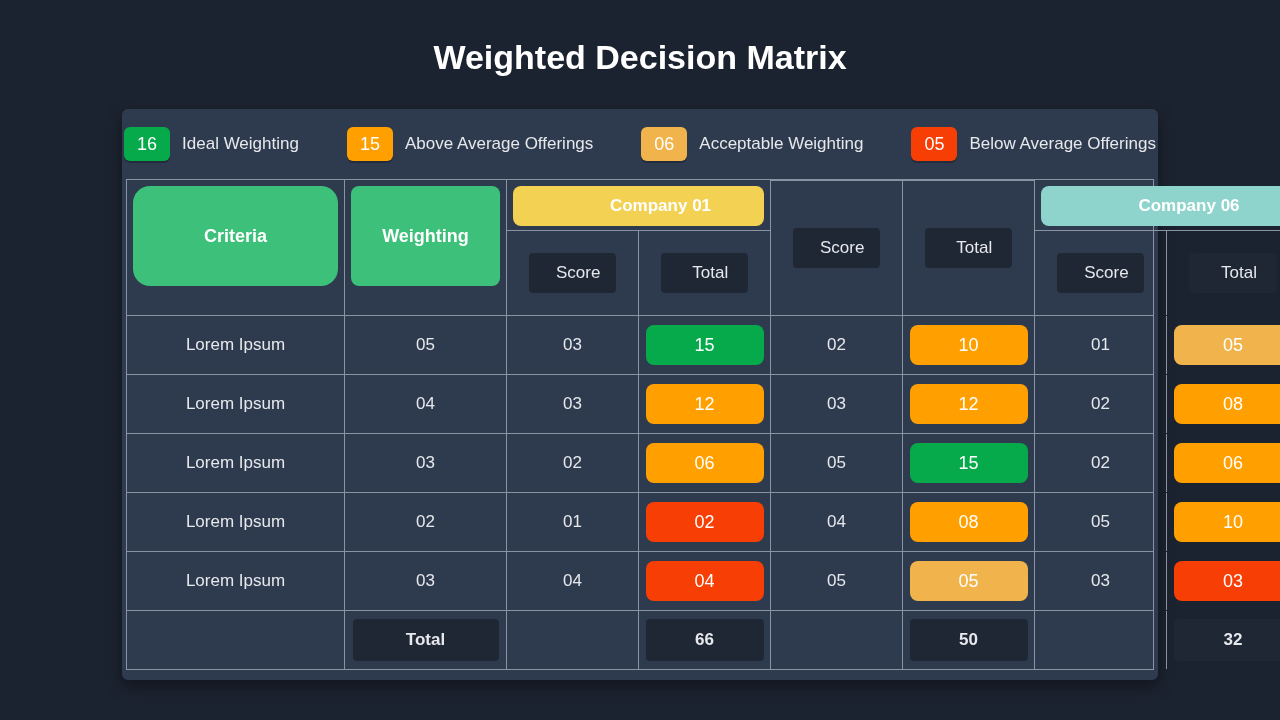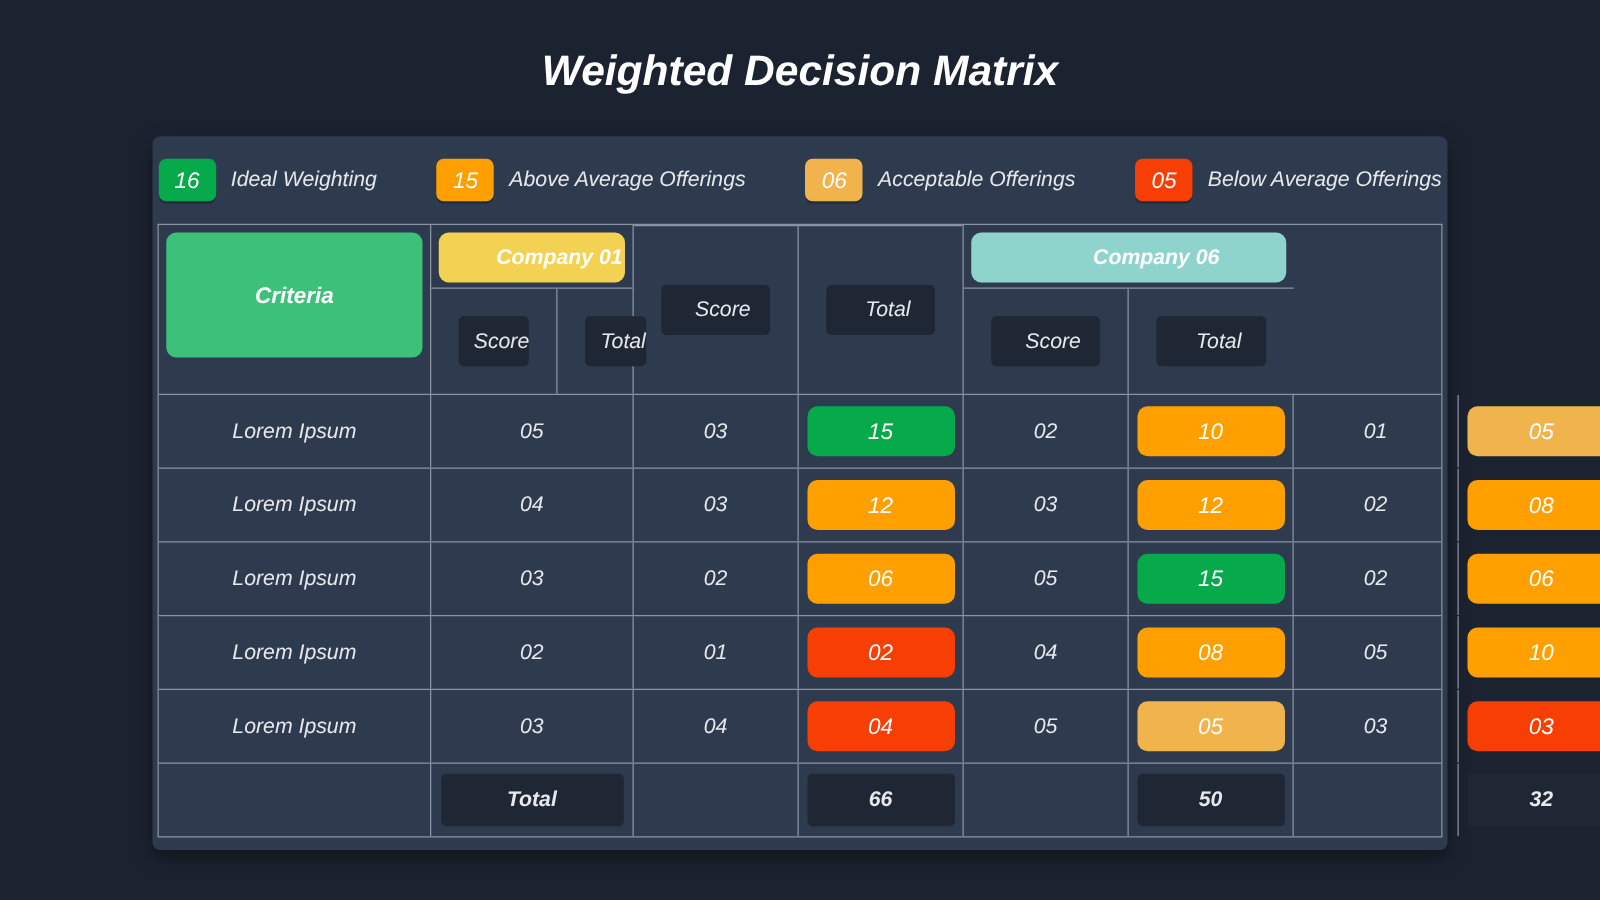--- a/index.html
+++ b/index.html
@@ -10,21 +10,20 @@
     font-family: Arial, Helvetica, sans-serif;
     color: #e6e8ec;
     overflow: hidden;
   }
   .page {
     width: 100%;
     height: 100%;
     display: flex;
     flex-direction: column;
     align-items: center;
-    font-style: italic;
   }
   h1.title {
     font-size: 34px;
     font-weight: 700;
     color: #fff;
     margin-top: 38px;
   }
 
   .card {
     margin-top: 32px;
@@ -63,21 +62,21 @@
     grid-template-columns: 218px 162px repeat(3, 264px);
   }
   .hdr .crit-box, .hdr .weight-box {
     margin: 6px;
     border-radius: 8px;
     display: flex; align-items: center; justify-content: center;
     font-weight: 700; font-size: 18px;
     color: #fff;
   }
   .hdr .crit-cell, .hdr .weight-cell { border-right: 1px solid #8a93a3; }
-  .hdr .crit-box  { background: #3cc07a; height: 100px; }
+  .hdr .crit-box  { background: #3cc07a; height: 100px; border-radius: 17px; }
   .hdr .weight-box{ background: #3cc07a; height: 100px; }
 
   .company-col { display: flex; flex-direction: column; border-right: 1px solid #8a93a3; }
   .company-col:last-child { border-right: none; }
   .company-pill {
     margin: 6px 6px 4px;
     height: 40px;
     border-radius: 8px;
     display: flex; align-items: center; justify-content: center;
     font-weight: 700; font-size: 17px; color: #fff; padding-left: 44px;
@@ -161,33 +160,36 @@
         <div class="legend-item">
           <div class="swatch" style="background: rgb(6, 170, 75);">16</div>
           <span class="lbl">Ideal Weighting</span>
         </div>
         <div class="legend-item">
           <div class="swatch" style="background: rgb(255, 160, 0);">15</div>
           <span class="lbl">Above Average Offerings</span>
         </div>
         <div class="legend-item">
           <div class="swatch" style="background: rgb(241, 180, 76);">06</div>
-          <span class="lbl">Acceptable Offerings</span>
+          <span class="lbl">Acceptable Weighting</span>
         </div>
         <div class="legend-item">
           <div class="swatch" style="background: rgb(247, 62, 5);">05</div>
           <span class="lbl">Below Average Offerings</span>
         </div>
       </div>
 
     <div class="grid">
 
       <div class="hdr">
         <div class="crit-cell">
           <div class="crit-box">Criteria</div>
+        </div>
+        <div class="weight-cell">
+          <div class="weight-box">Weighting</div>
         </div>
         <div class="company-col" id="cc0">
             <div class="company-pill" style="background: rgb(243, 209, 83);">Company 01</div>
             <div class="company-sub">
               <div class="sub">
                 <div class="sub-chip">Score</div>
               </div>
               <div class="sub">
                 <div class="sub-chip">Total</div>
               </div>

